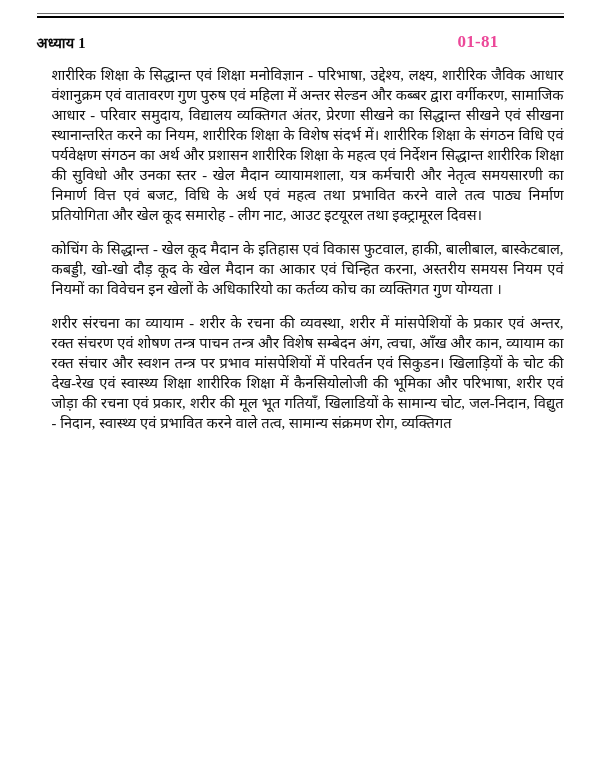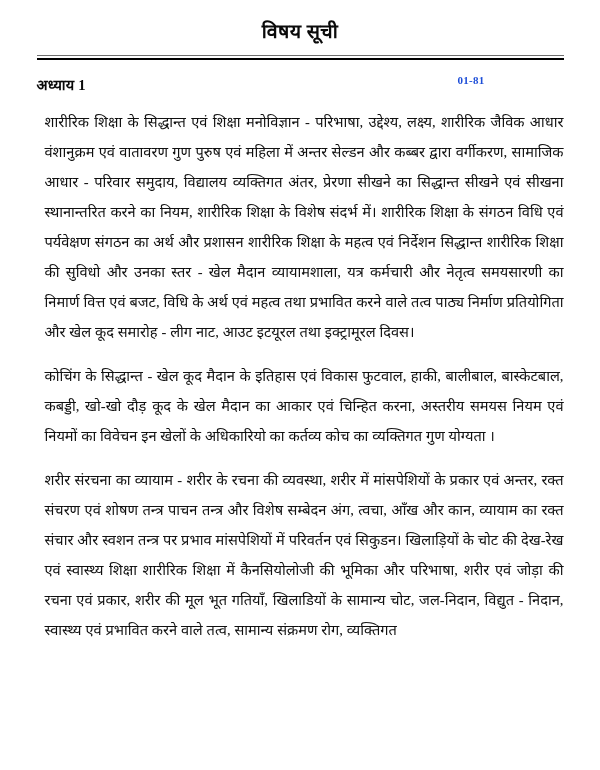--- a/index.html
+++ b/index.html
@@ -78,50 +78,49 @@
     font-size: 14.5px;
     font-weight: 700;
     letter-spacing: 0.2px;
     white-space: nowrap;
     color: #0a0a0a;
   }
   .chapter-pages {
     position: absolute;
     left: 421px;
     top: 0;
-    font-size: 11px;
+    font-size: 17px;
     font-weight: 700;
     letter-spacing: 0.3px;
     white-space: nowrap;
-    color: #1d4ed8;
+    color: #ec4899;
   }
 
   
   .chapter-body {
     font-size: 14.6px;
-    line-height: 30px;
+    line-height: 20px;
     text-align: justify;
     text-justify: inter-word;
-    margin: 0 0 14px 8px;
+    margin: 0 0 14px 15px;
     color: #101010;
     word-spacing: 0.2px;
   }
   .chapter-block {
     margin-bottom: 4px;
   }
   .chapter-block.last .chapter-body {
     margin-bottom: 0;
   }
 </style>
 </head>
 <body>
 
 <div class="page">
 
-  <h1 class="doc-title">विषय सूची</h1>
 
   <div class="title-rule">
     <div class="rule-thin"></div>
     <div class="rule-thick"></div>
   </div>
 
   <div class="content">
 
     <div class="chapter-block">
       <div class="chapter-head">

